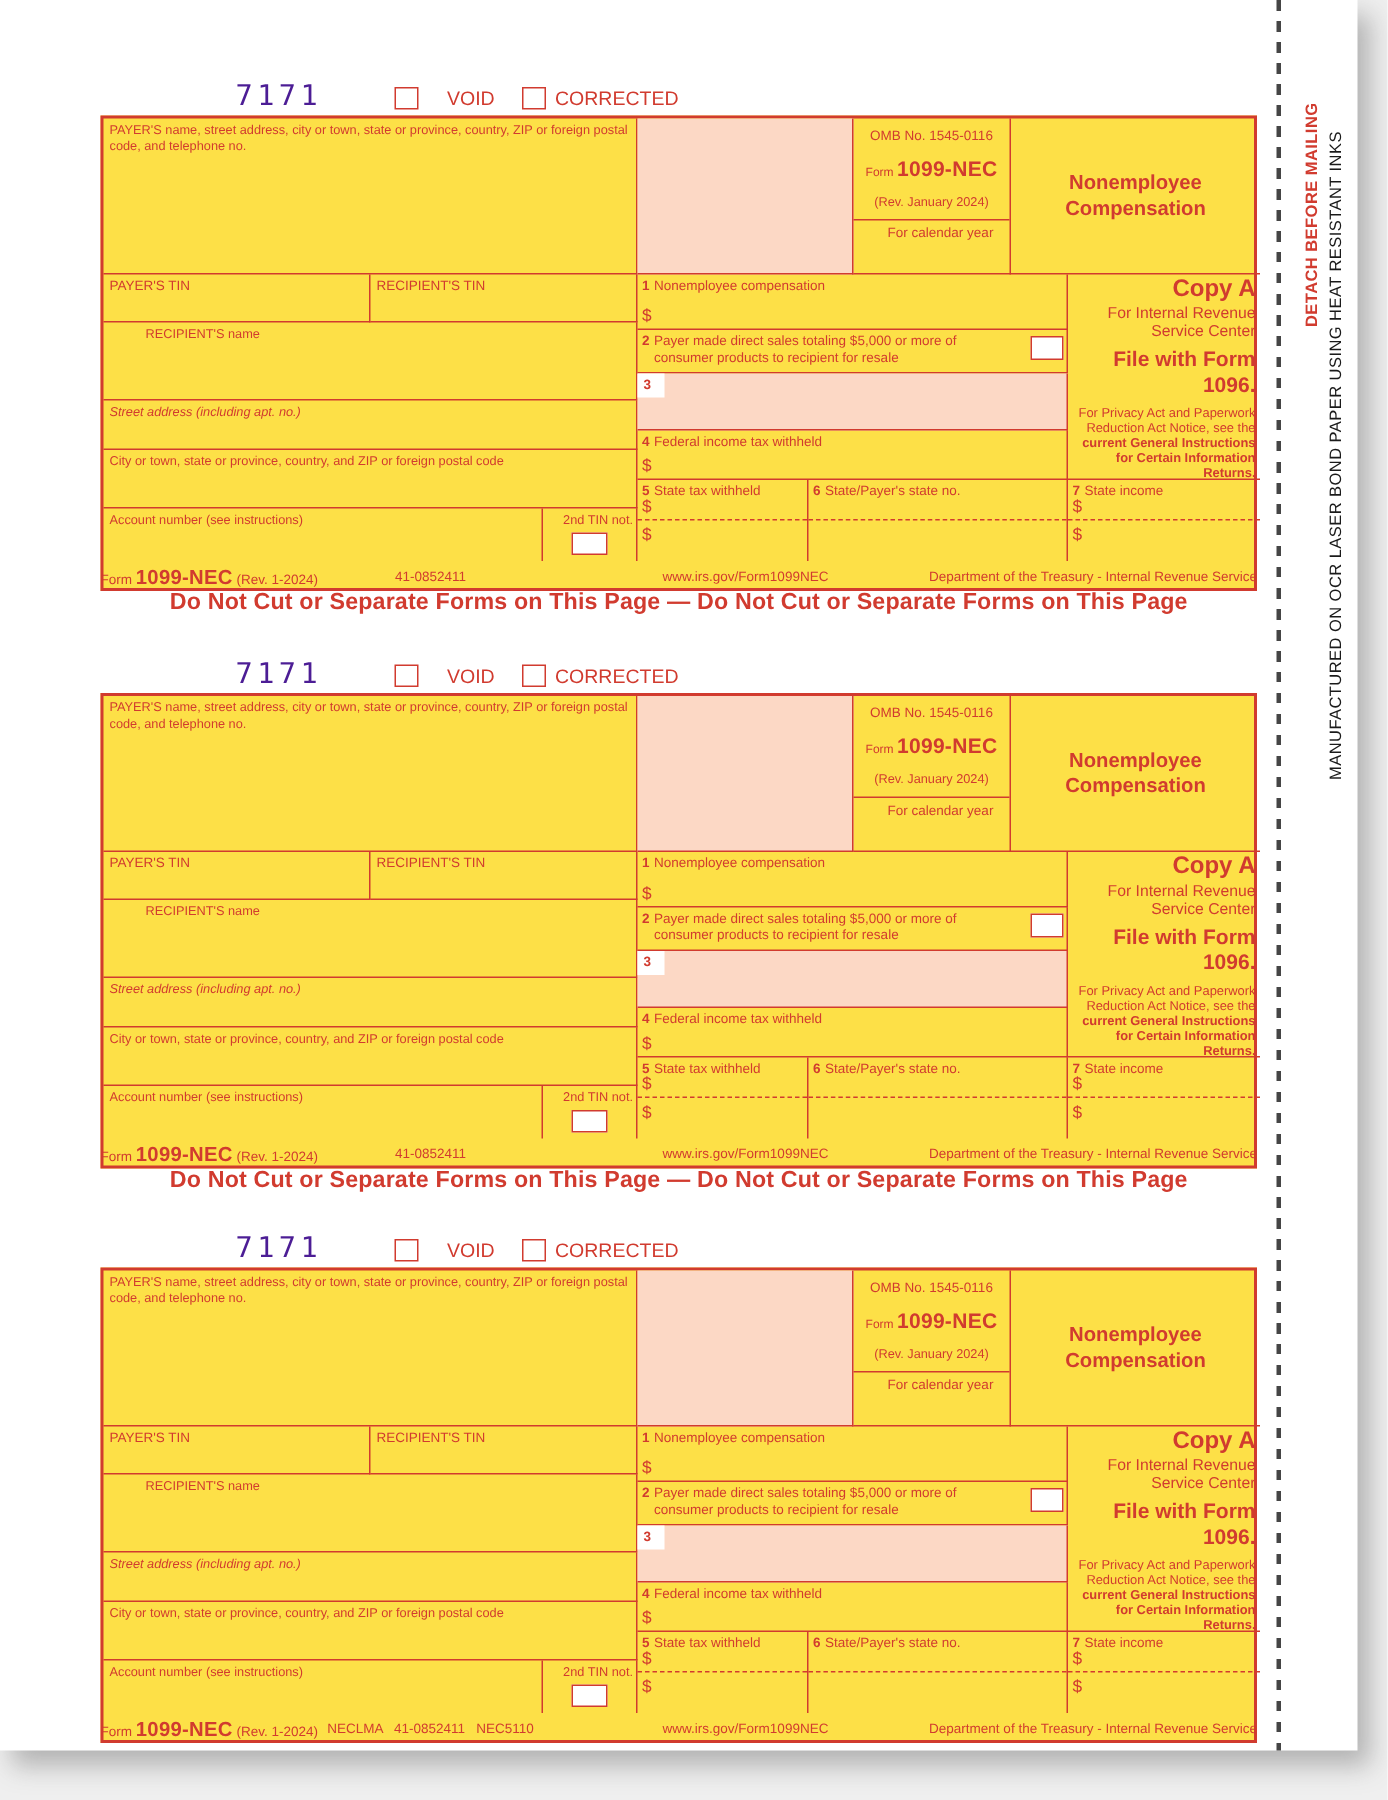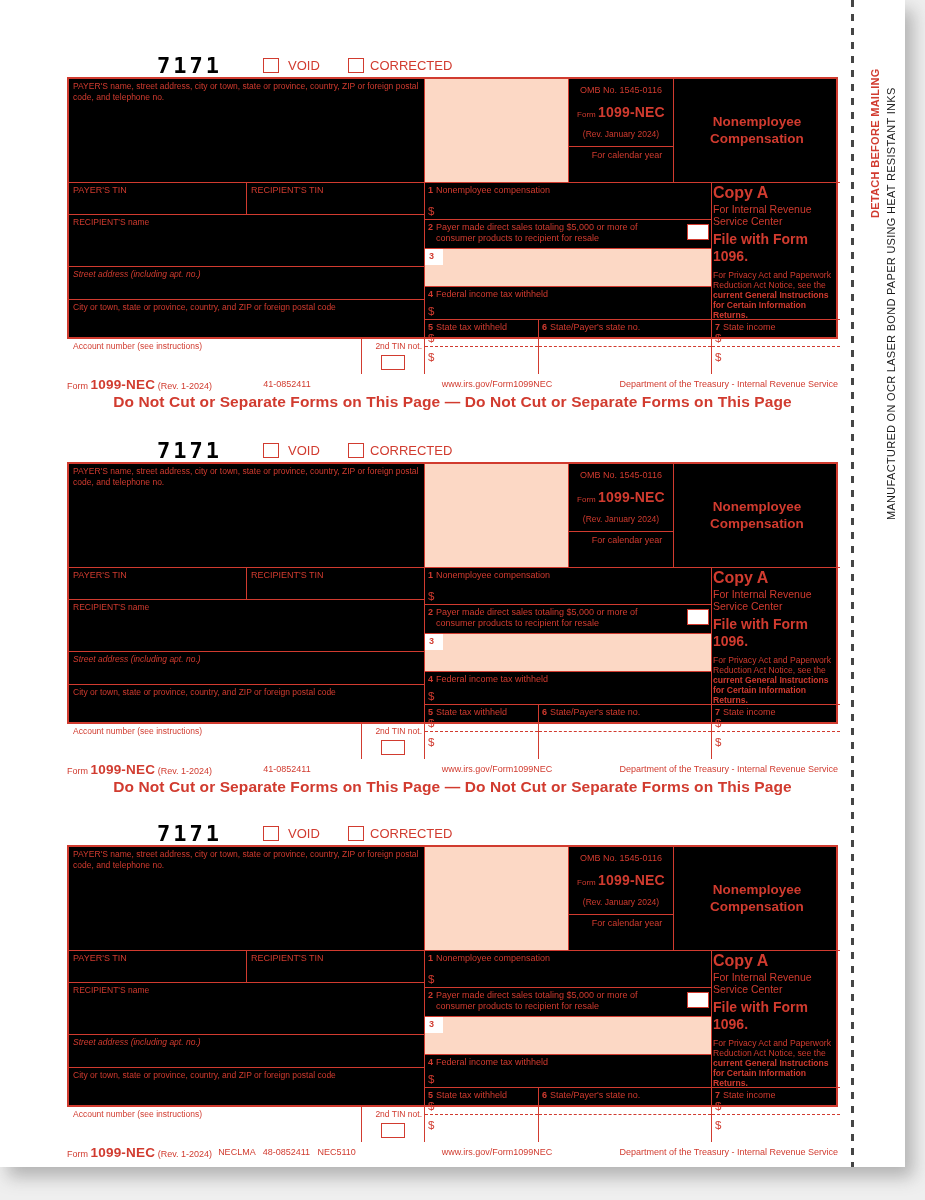--- a/index.html
+++ b/index.html
@@ -32,43 +32,43 @@
   .manufactured{left:885px;top:84px;height:436px;font-size:11px;color:var(--ink);}
 
   .form-block{position:absolute;left:67px;width:771px;}
   .fb1{top:55px;height:386px;}
   .fb2{top:440px;height:386px;}
   .fb3{top:823px;height:340px;}
 
   
   .code-row{position:absolute;left:0;top:0;width:771px;height:22px;}
   .ocr-code{
-    position:absolute;left:90px;top:-2px;color:#000000;
-    font-family:"DejaVu Sans Mono", monospace;font-size:22px;font-weight:bold;letter-spacing:3px;
+    position:absolute;left:90px;top:-2px;color:#4c1d95;
+    font-family:"DejaVu Sans Mono", monospace;font-size:19px;font-weight:normal;letter-spacing:3px;
   }
   .cb{position:absolute;border:1.5px solid var(--red);background:#fff;}
   .void-cb{left:196px;top:3px;width:16px;height:15px;}
   .corr-cb{left:281px;top:3px;width:16px;height:15px;}
   .cb-label{position:absolute;top:3px;font-size:13px;color:var(--red);}
-  .void-label{left:221px;}
+  .void-label{left:231px;}
   .corr-label{left:303px;}
 
   
-  .fbox{position:absolute;left:0;top:22px;width:771px;height:262px;border:2px solid var(--red);background:#000000;}
+  .fbox{position:absolute;left:0;top:22px;width:771px;height:317px;border:2px solid var(--red);background:#fde047;}
   .cell{position:absolute;font-size:8.5px;line-height:1.25;}
   .br{border-right:1.5px solid var(--red);}
   .bb{border-bottom:1.5px solid var(--red);}
   .lbl{display:block;padding:2px 4px;}
   .num{font-weight:bold;}
 
   
   .payer-info{left:0;top:0;width:356px;height:104px;}
   .payer-tin{left:0;top:104px;width:178px;height:32px;font-size:9px;}
   .recip-tin{left:178px;top:104px;width:178px;height:32px;font-size:9px;}
-  .recip-name{left:0;top:136px;width:356px;height:52px;}
+  .recip-name{left:0;top:136px;width:356px;height:52px;padding-left:24px;}
   .street{left:0;top:188px;width:356px;height:33px;font-style:italic;}
   .city{left:0;top:221px;width:356px;height:39px;}
   .account{left:0;top:260px;width:293px;height:35px;}
   .tin2{left:293px;top:260px;width:63px;height:35px;text-align:right;}
   .tin2 .lbl{padding:2px 2px 0 0;}
   .tin2-cb{left:19px;top:16px;width:24px;height:15px;}
 
   
   .shade-box{left:356px;top:0;width:144px;height:104px;background:var(--shade);}
   .omb-box{left:500px;top:0;width:105px;height:104px;text-decoration:underline;}
@@ -94,21 +94,21 @@
   .b2text{max-width:230px;}
   .dollar{position:absolute;left:3px;font-size:11.5px;}
   .d-bot{bottom:1px;}
   .d-up{top:11px;}
   .d-dn{top:30px;}
   .box2-cb{left:262px;top:4px;width:22px;height:16px;}
   .chip3{position:absolute;left:0;top:0;background:#fff;font-size:9px;font-weight:bold;padding:2px 9px 3px 4px;}
   .amt-dash{position:absolute;left:0;top:26px;width:100%;border-top:1.2px dashed var(--red);}
 
   
-  .copya{left:643px;top:104px;width:128px;height:137px;padding:1px 3px 0 1px;}
+  .copya{left:643px;top:104px;width:128px;height:137px;text-align:right;padding:1px 3px 0 1px;}
   .copya-head{font-size:16px;font-weight:bold;line-height:1.1;}
   .copya-sub{font-size:10.5px;font-weight:normal;line-height:1.15;margin-top:1px;}
   .copya-file{font-size:14px;font-weight:bold;margin-top:4px;}
   .privacy{font-size:8.6px;line-height:1.18;margin-top:4px;}
   .privacy b{font-weight:bold;}
 
   
   .footer{position:absolute;left:0;top:320px;width:771px;height:18px;font-size:9px;}
   .f-id{position:absolute;left:0;top:2px;}
   .f-id .big{font-size:13.5px;font-weight:bold;letter-spacing:.2px;}
@@ -460,21 +460,21 @@
     <div class="cell copya bb">
       <div class="copya-head">Copy A</div>
       <div class="copya-sub">For Internal Revenue Service Center</div>
       <div class="copya-file">File with Form 1096.</div>
       <div class="privacy"><span>For Privacy Act and Paperwork Reduction Act Notice, see the </span><b>current General Instructions for Certain Information Returns.</b></div>
     </div>
   </div>
 
   <div class="footer">
     <span class="f-id"><span>Form</span> <span class="big">1099-NEC</span> <span>(Rev. 1-2024)</span></span>
-    <span class="f-codes">NECLMA   48-0852411   NEC5110</span>
+    <span class="f-codes">NECLMA   41-0852411   NEC5110</span>
     <span class="f-url">www.irs.gov/Form1099NEC</span>
     <span class="f-dept">Department of the Treasury - Internal Revenue Service</span>
   </div>
   <div class="separator"></div>
 </div>
   <div class="perforation"></div>
   <div class="vtext detach">DETACH BEFORE MAILING</div>
   <div class="vtext manufactured">MANUFACTURED ON OCR LASER BOND PAPER USING HEAT RESISTANT INKS</div>
 </div>
 

